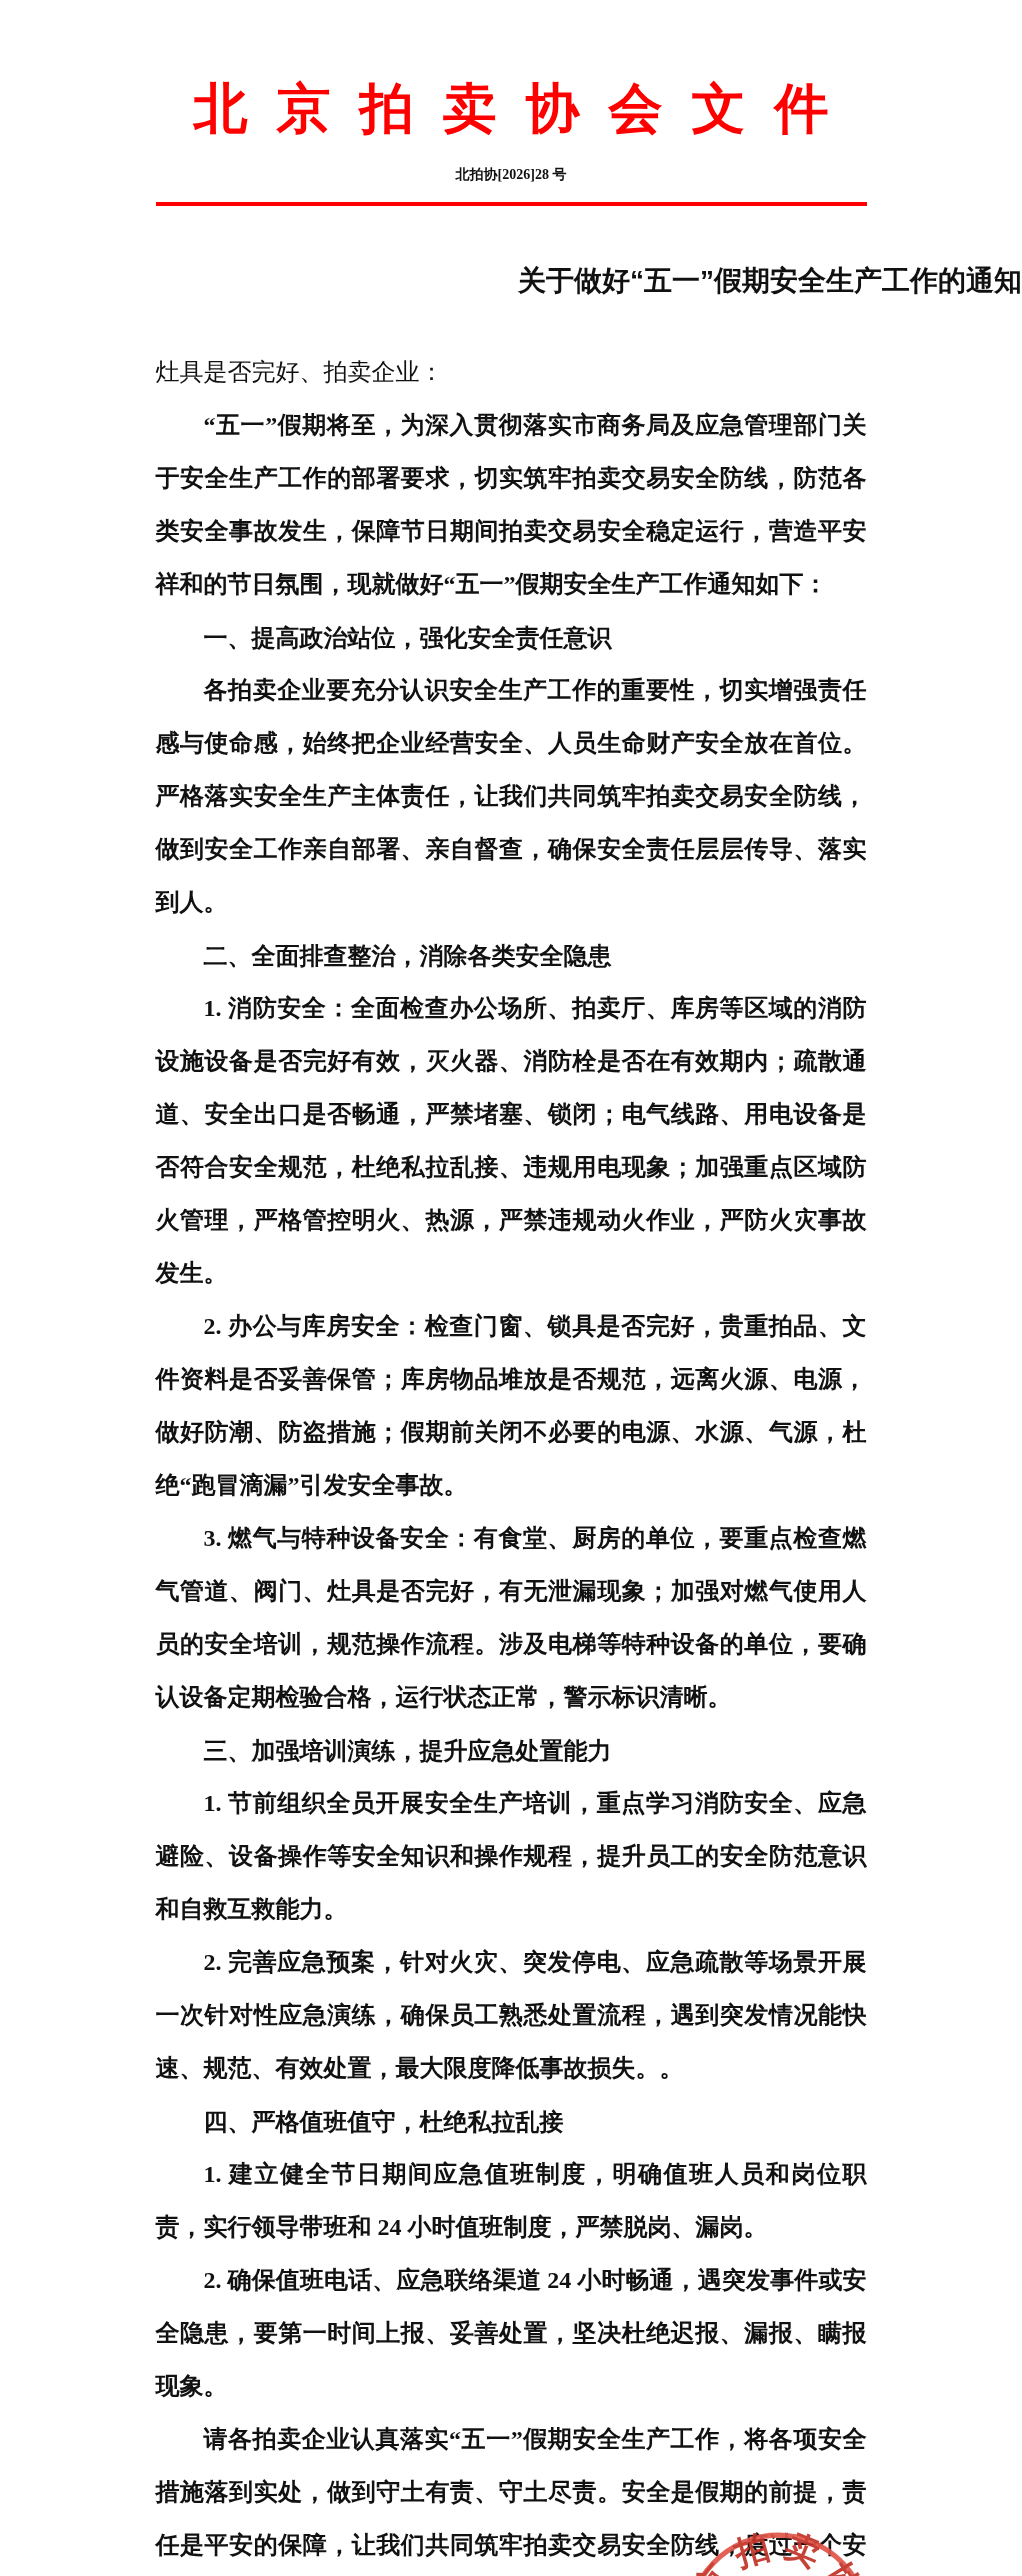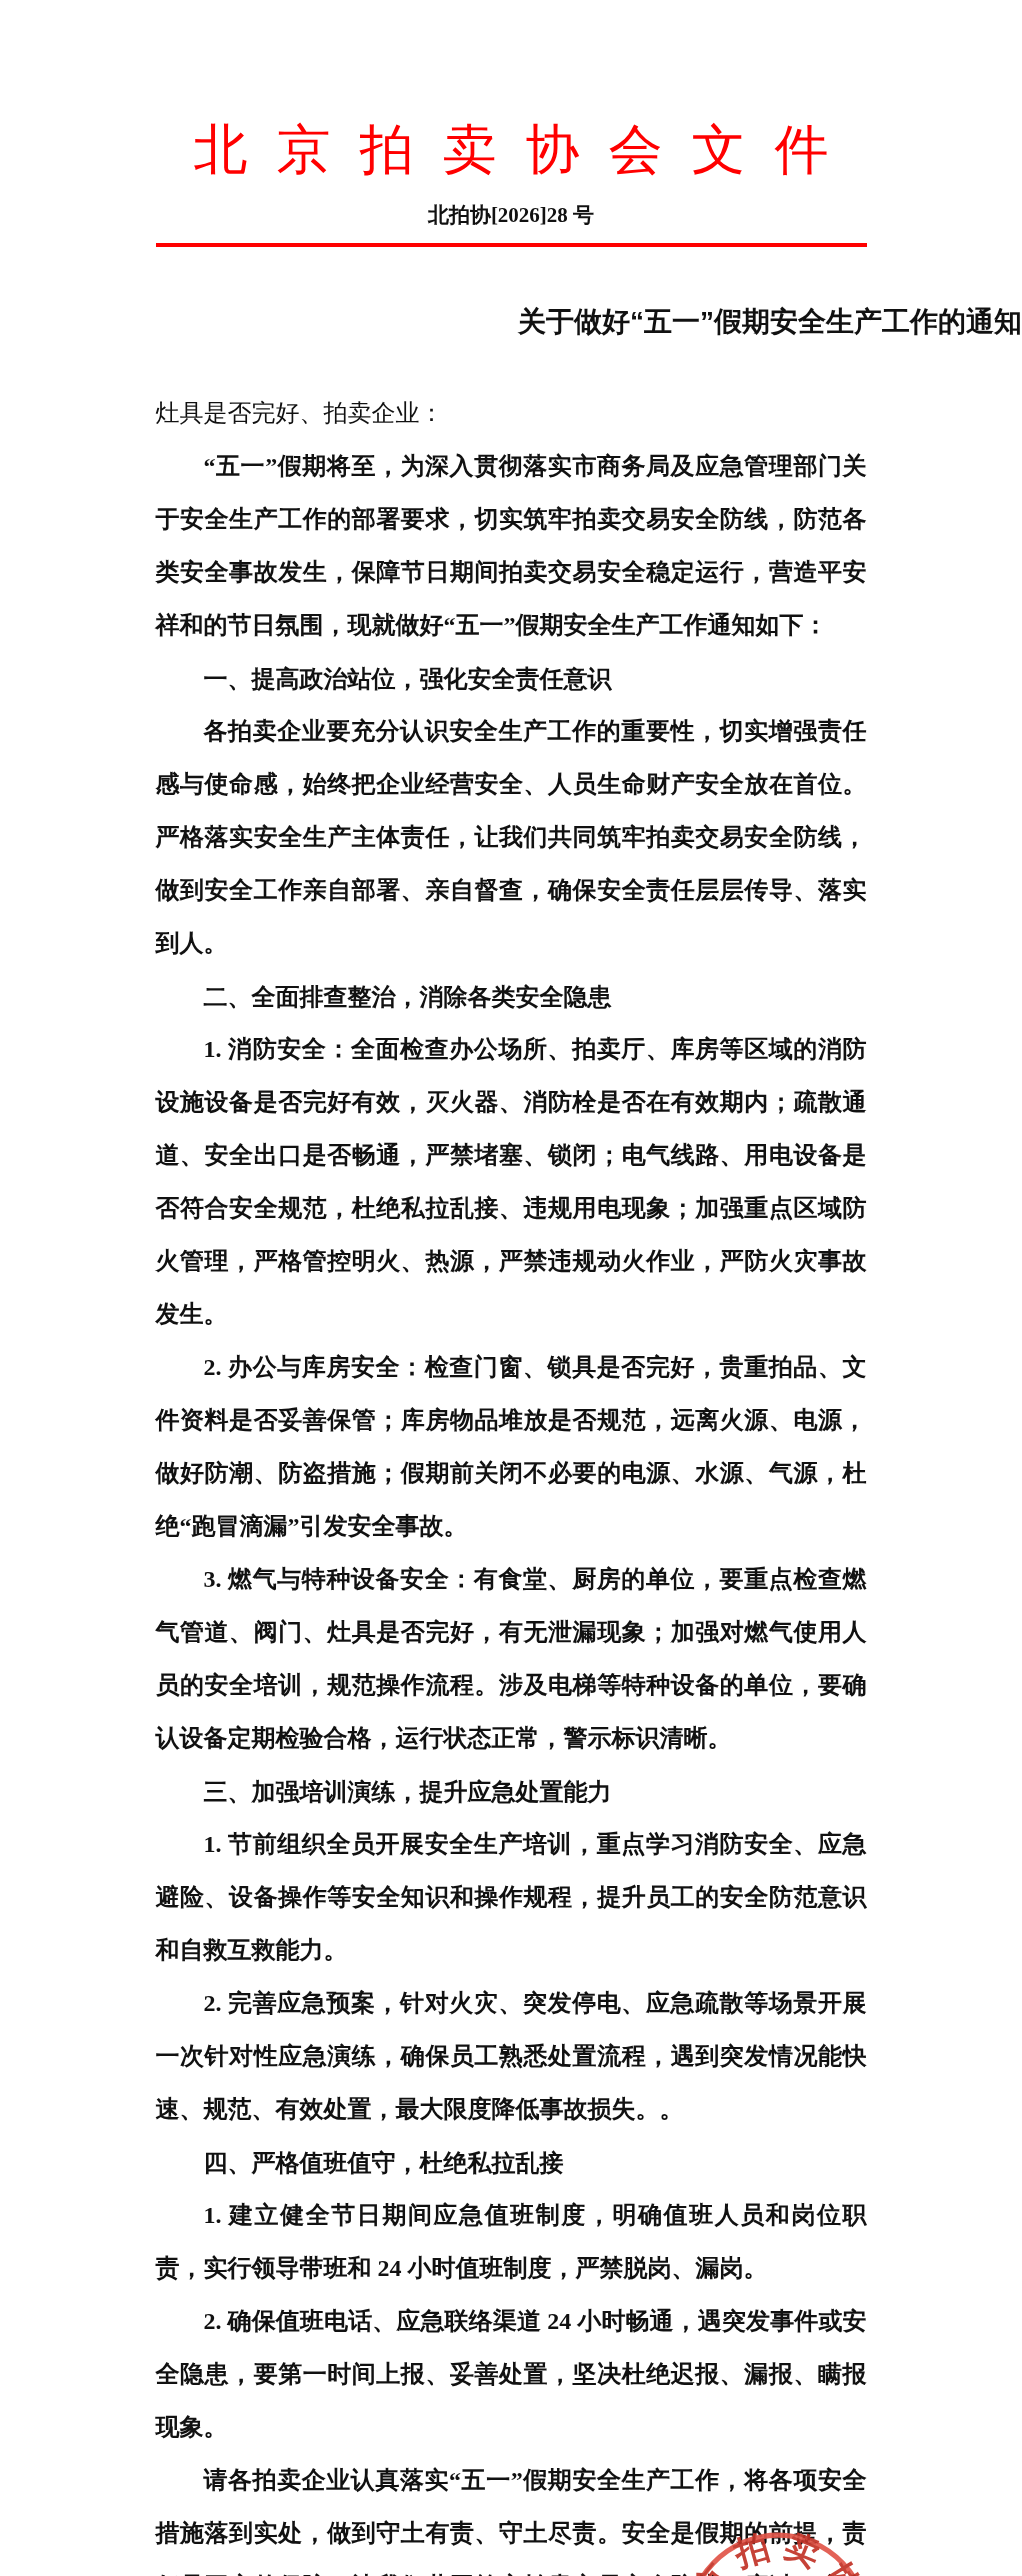--- a/index.html
+++ b/index.html
@@ -1,34 +1,34 @@
 <!DOCTYPE html>
 <html style="font-size:8.2px"><head>
 <meta charset="utf-8">
 <style>
   html, body { margin: 0; padding: 0; background: #ffffff; }
   body { width: 1022px; font-family: "Liberation Serif", "DejaVu Serif", serif; color: #111111; }
   .page { position: relative; width: 1022px; height: 2832px; background: #ffffff; overflow: hidden; }
 
   .org-title {
-    padding-top: 118px;
+    padding-top: 77px;
     text-align: center;
     color: #ff0000;
-    font-weight: normal;
+    font-weight: bold;
     font-size: 54px;
     line-height: 64px;
     letter-spacing: 29px;
     text-indent: 29px;
     white-space: nowrap;
     font-family: "Liberation Serif", "DejaVu Serif", serif;
   }
   .doc-number {
     margin-top: 20.6px;
     text-align: center;
-    font-size: 21px;
+    font-size: 14px;
     font-weight: bold;
     line-height: 25px;
   }
   .rule {
     width: 711px;
     height: 3.6px;
     margin: 15.5px auto 0 auto;
     background: #ff0000;
   }
   .doc-title {

